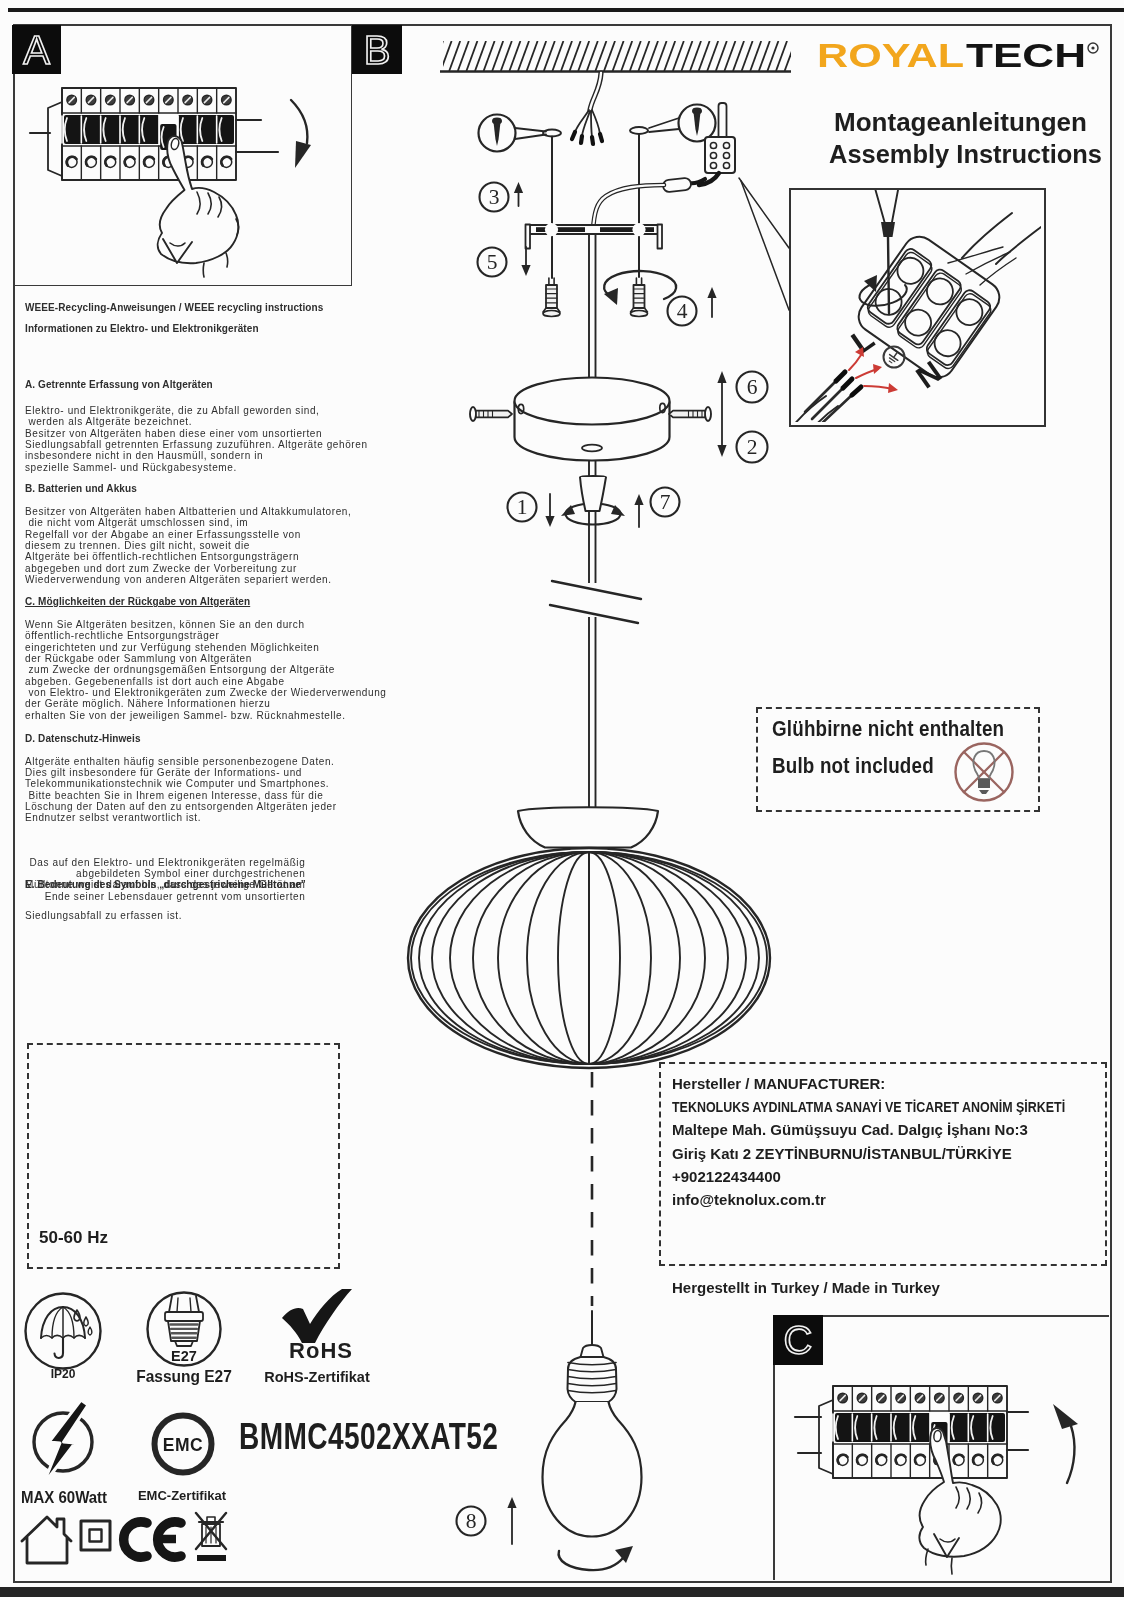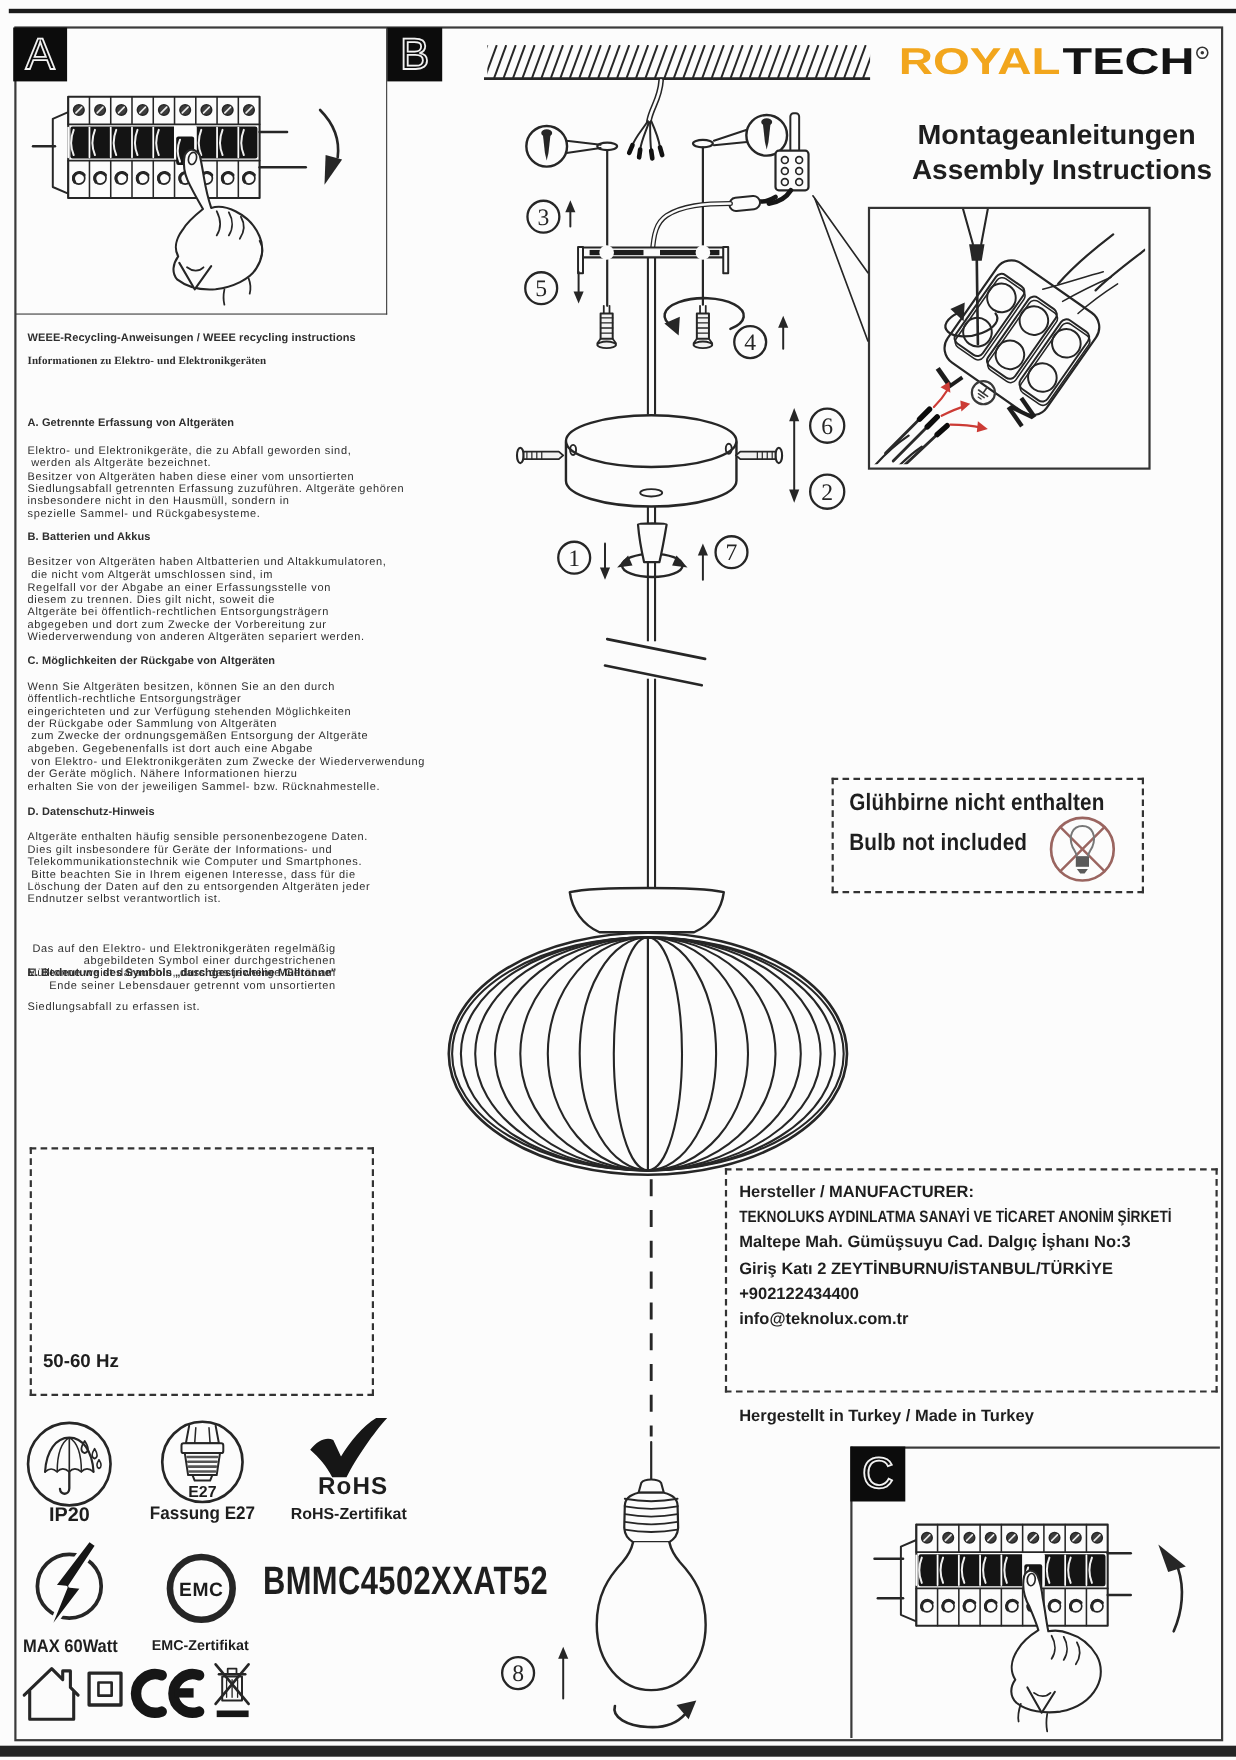--- a/index.html
+++ b/index.html
@@ -28,26 +28,26 @@
 
   <div class="abs" style="left:789px;top:188px;width:253px;height:235px;border:2px solid #333;"></div>
 
   <div class="abs" style="left:0px;top:1587px;width:1124px;height:10px;background:#242424"></div>
 
   <div class="abs lab" style="left:12px;top:25px;width:49px;height:49px;line-height:50px;">A</div>
   <div class="abs lab" style="left:352px;top:25px;width:50px;height:49px;line-height:50px;">B</div>
   <div class="abs lab" style="left:773px;top:1315px;width:50px;height:50px;line-height:51px;">C</div>
 
   <div class="blk smalltxt" style="top:302px;"><b>WEEE-Recycling-Anweisungen / WEEE recycling instructions</b></div>
-  <div class="blk smalltxt" style="top:323px;font-family:Liberation Serif, serif;"><b>Informationen zu Elektro- und Elektronikgeräten</b></div>
+  <div class="blk smalltxt" style="top:323px;"><b>Informationen zu Elektro- und Elektronikgeräten</b></div>
   <div class="blk smalltxt" style="top:379px;"><b>A. Getrennte Erfassung von Altgeräten</b></div>
   <div class="blk smalltxt" style="top:405px;">Elektro- und Elektronikgeräte, die zu Abfall geworden sind,<br>&nbsp;werden als Altgeräte bezeichnet.<br>Besitzer von Altgeräten haben diese einer vom unsortierten<br>Siedlungsabfall getrennten Erfassung zuzuführen. Altgeräte gehören<br>insbesondere nicht in den Hausmüll, sondern in<br>spezielle Sammel- und Rückgabesysteme.</div>
   <div class="blk smalltxt" style="top:483px;font-weight:bold;"><b>B. Batterien und Akkus</b></div>
   <div class="blk smalltxt" style="top:506px;">Besitzer von Altgeräten haben Altbatterien und Altakkumulatoren,<br>&nbsp;die nicht vom Altgerät umschlossen sind, im<br>Regelfall vor der Abgabe an einer Erfassungsstelle von<br>diesem zu trennen. Dies gilt nicht, soweit die<br>Altgeräte bei öffentlich-rechtlichen Entsorgungsträgern<br>abgegeben und dort zum Zwecke der Vorbereitung zur<br>Wiederverwendung von anderen Altgeräten separiert werden.</div>
-  <div class="blk smalltxt" style="top:596px;"><b>C. Möglichkeiten der Rückgabe von Altgeräten</b></div>
+  <div class="blk smalltxt" style="top:596px;text-decoration:underline;"><b>C. Möglichkeiten der Rückgabe von Altgeräten</b></div>
   <div class="blk smalltxt" style="top:619px;">Wenn Sie Altgeräten besitzen, können Sie an den durch<br>öffentlich-rechtliche Entsorgungsträger<br>eingerichteten und zur Verfügung stehenden Möglichkeiten<br>der Rückgabe oder Sammlung von Altgeräten<br>&nbsp;zum Zwecke der ordnungsgemäßen Entsorgung der Altgeräte<br>abgeben. Gegebenenfalls ist dort auch eine Abgabe<br>&nbsp;von Elektro- und Elektronikgeräten zum Zwecke der Wiederverwendung<br>der Geräte möglich. Nähere Informationen hierzu<br>erhalten Sie von der jeweiligen Sammel- bzw. Rücknahmestelle.</div>
   <div class="blk smalltxt" style="top:733px;"><b>D. Datenschutz-Hinweis</b></div>
   <div class="blk smalltxt" style="top:755.5px;">Altgeräte enthalten häufig sensible personenbezogene Daten.<br>Dies gilt insbesondere für Geräte der Informations- und<br>Telekommunikationstechnik wie Computer und Smartphones.<br>&nbsp;Bitte beachten Sie in Ihrem eigenen Interesse, dass für die<br>Löschung der Daten auf den zu entsorgenden Altgeräten jeder<br>Endnutzer selbst verantwortlich ist.</div>
   <div class="blk smalltxt" style="top:879px;"><b>E. Bedeutung des Symbols „durchgestrichene Mülltonne”</b></div>
   <div class="blk smalltxt" style="top:856.5px;text-align:right;">Das auf den Elektro- und Elektronikgeräten regelmäßig<br>&nbsp;abgebildeten Symbol einer durchgestrichenen<br>Mülltonne weist darauf hin, dass das jeweilige Gerät am<br>Ende seiner Lebensdauer getrennt vom unsortierten</div>
   <div class="blk smalltxt" style="top:909.5px;">Siedlungsabfall zu erfassen ist.</div>
 
   <div class="abs dashbox" style="left:27px;top:1043px;width:309px;height:222px;"></div>
   <div class="abs boldlab" style="left:39px;top:1228px;font-size:17px;">50-60 Hz</div>
 
@@ -60,21 +60,21 @@
 
   <svg class="abs" style="left:0;top:0;" width="1124" height="200">
     <text x="834" y="131" font-size="25px" font-weight="bold" fill="#1e1e1e" textLength="253" lengthAdjust="spacingAndGlyphs">Montageanleitungen</text>
     <text x="829" y="163" font-size="25px" font-weight="bold" fill="#1e1e1e" textLength="273" lengthAdjust="spacingAndGlyphs">Assembly Instructions</text>
     <text x="817" y="67" font-size="34px" font-weight="bold" fill="#f2a61d" textLength="147" lengthAdjust="spacingAndGlyphs">ROYAL</text>
     <text x="966" y="67" font-size="34px" font-weight="bold" fill="#141414" textLength="120" lengthAdjust="spacingAndGlyphs">TECH</text>
     <circle cx="1093" cy="48" r="5" fill="none" stroke="#333" stroke-width="1.4"></circle>
     <circle cx="1093" cy="48" r="1.6" fill="#333"></circle>
   </svg>
 
-  <div class="abs boldlab" style="left:63px;top:1367px;font-size:18px;transform:translateX(-50%);">IP20</div>
+  <div class="abs boldlab" style="left:63px;top:1367px;font-size:12px;transform:translateX(-50%);">IP20</div>
   <div class="abs boldlab" style="left:184px;top:1367px;font-size:16.5px;transform:translateX(-50%) scaleX(.94);">Fassung E27</div>
   <div class="abs boldlab" style="left:321px;top:1338px;font-size:22px;transform:translateX(-50%);letter-spacing:1px;">RoHS</div>
   <div class="abs boldlab" style="left:317px;top:1369px;font-size:14.5px;transform:translateX(-50%);">RoHS-Zertifikat</div>
   <div class="abs boldlab" style="left:64px;top:1488px;font-size:16.5px;transform:translateX(-50%) scaleX(.91);">MAX 60Watt</div>
   <div class="abs boldlab" style="left:182px;top:1488px;font-size:13px;transform:translateX(-50%);">EMC-Zertifikat</div>
   <div class="abs boldlab" style="left:239px;top:1419px;font-size:36px;line-height:36px;letter-spacing:0.5px;transform:scaleX(.78);transform-origin:0 0;">BMMC4502XXAT52</div>
 
   <svg id="art" class="abs" style="left:0;top:0;" width="1124" height="1600" fill="none" stroke-linecap="round" stroke-linejoin="round">
 <g clip-path="url(#hatchclip)">
 <line x1="432" y1="71" x2="443" y2="41" stroke="#262626" stroke-width="1.8" stroke-linecap="butt"></line>

